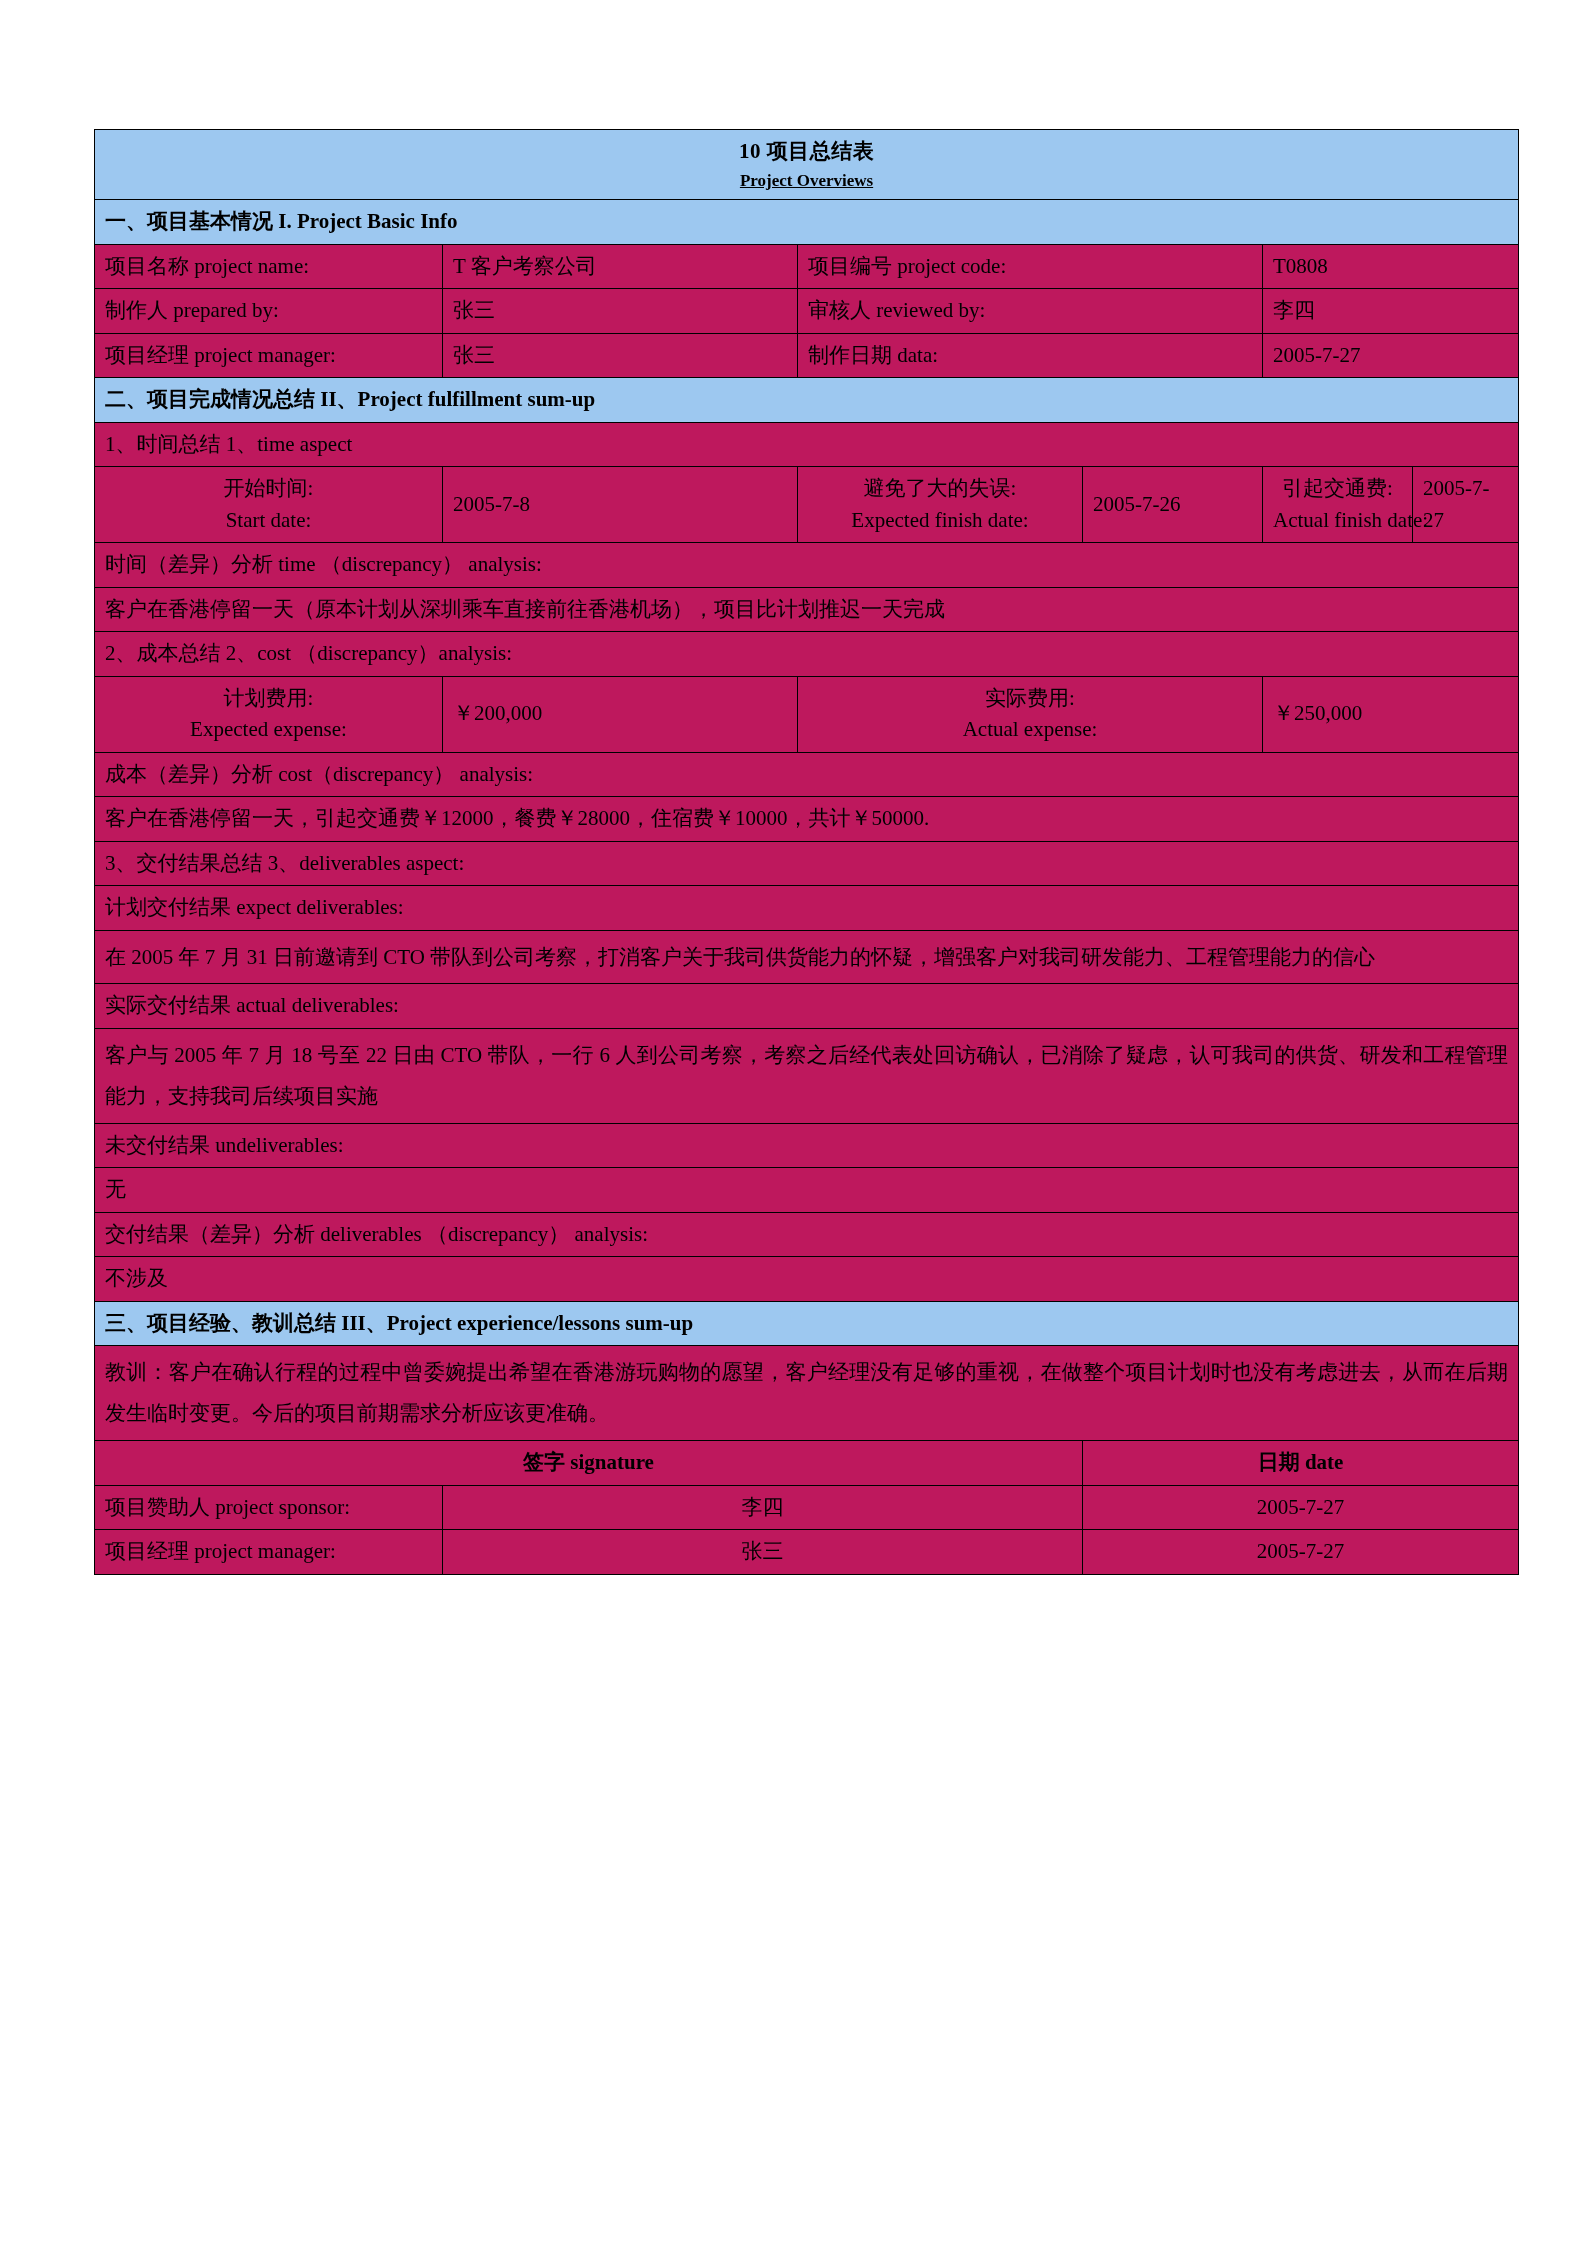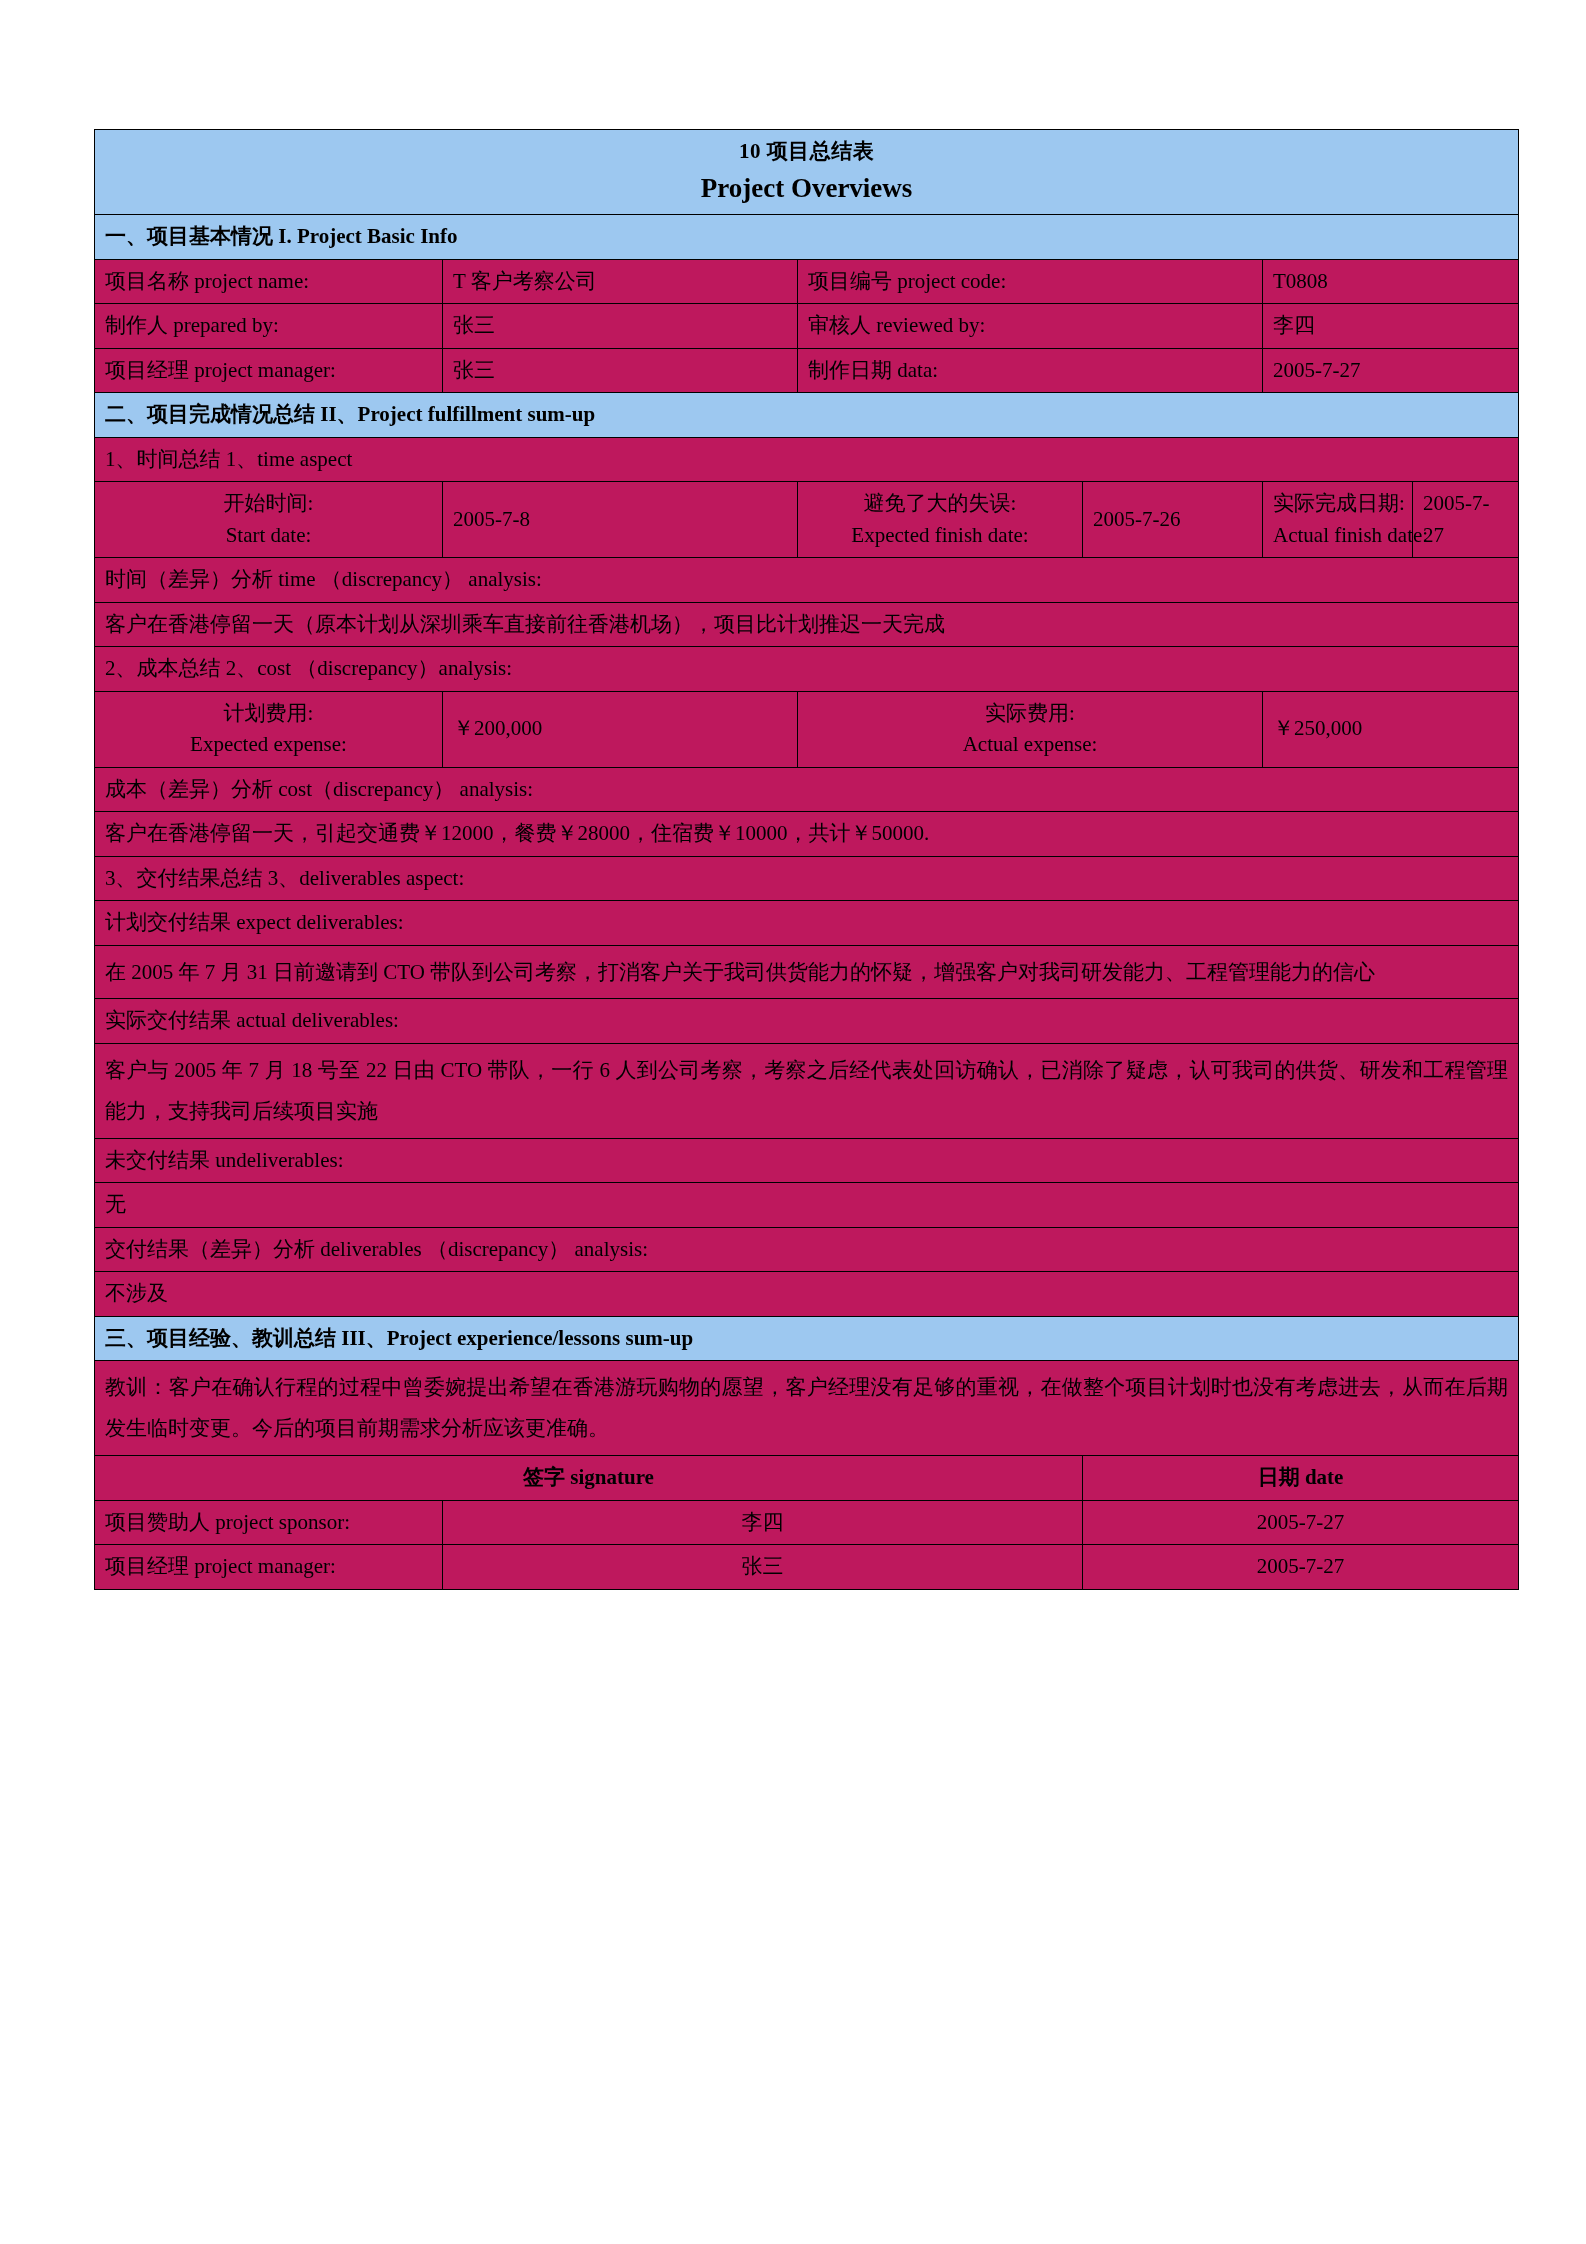--- a/index.html
+++ b/index.html
@@ -40,21 +40,21 @@
   
   .title-cell {
     background: #9DC8F0 !important;
     text-align: center;
     font-weight: bold;
     font-size: 25px;
     padding: 10px 10px 12px 10px;
     line-height: 1.45;
   }
   .title-cell .line1 { letter-spacing: 0.5px; }
-  .title-cell .line2 { font-size: 27px; }
+  .title-cell .line2 { font-size: 17px; text-decoration: underline; }
 
   
   .section-cell {
     background: #9DC8F0 !important;
     font-weight: bold;
     font-size: 23px;
     padding: 7px 12px;
   }
   
   .subsection-cell {
@@ -159,21 +159,21 @@
           <div>开始时间:</div>
           <div>Start date:</div>
         </td>
         <td class="value-cell">2005-7-8</td>
         <td class="twoline-label">
           <div>避免了大的失误:</div>
           <div>Expected finish date:</div>
         </td>
         <td class="value-cell">2005-7-26</td>
         <td class="twoline-label">
-          <div>实际完成日期:</div>
+          <div>引起交通费:</div>
           <div>Actual finish date:</div>
         </td>
       <td class="value-cell" style="width: 160px;">2005-7-27</td>
         </tr>
 
       <tr>
         <td class="label-cell" colspan="6">时间（差异）分析 time （discrepancy） analysis:</td>
       </tr>
 
       <tr>

